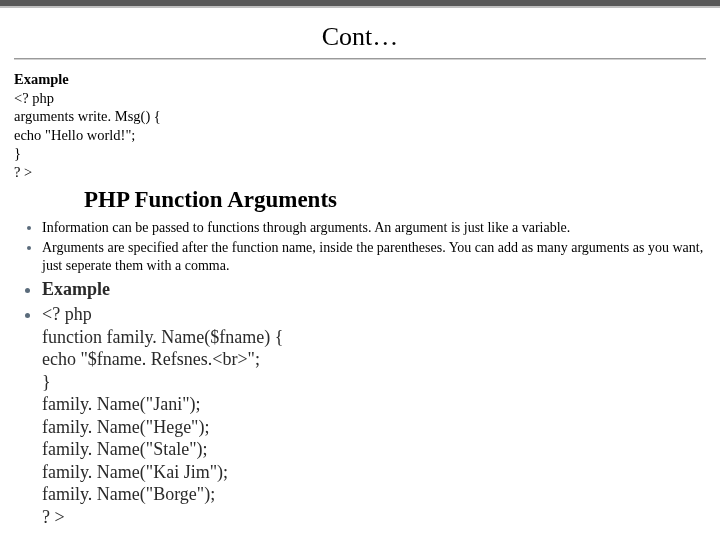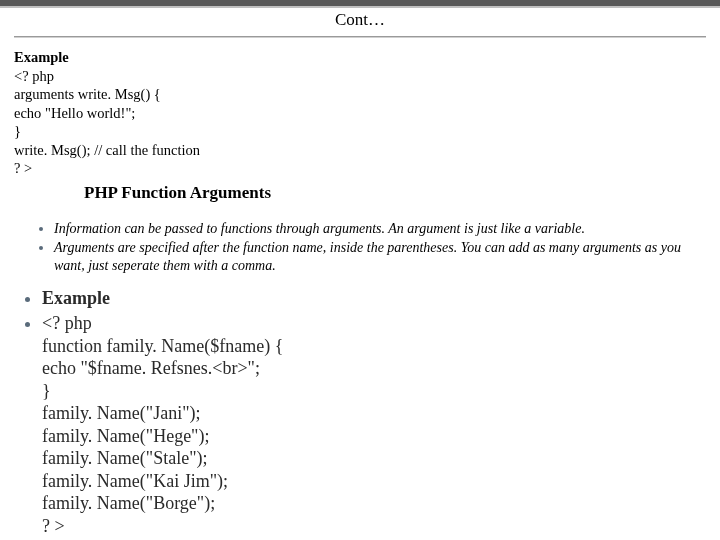--- a/index.html
+++ b/index.html
@@ -13,50 +13,49 @@
     overflow: hidden;
   }
   .top-border {
     width: 720px;
     height: 6px;
     background: #595959;
     border-bottom: 2px solid #c0c0c0;
   }
   .title {
     text-align: center;
-    font-size: 17px;
-    padding-top: 2px;
+    font-size: 26px;
+    padding-top: 14px;
     padding-bottom: 6px;
     color: #000;
   }
   .title-rule {
     margin: 0 14px 6px 14px;
     border: none;
     border-top: 1.5px solid #9a9a9a;
     border-bottom: 1px solid #d0d0d0;
     height: 0;
   }
   .content {
     padding: 4px 14px 0 14px;
     font-size: 14.5px;
     line-height: 1.28;
   }
   .ex-label {
     font-weight: bold;
   }
   .subheading {
     font-weight: bold;
-    font-size: 17px;
+    font-size: 23px;
     padding: 4px 0 4px 70px;
   }
   ul.bul {
     list-style: disc;
-    margin: 12px;
+    margin: 0;
     padding-left: 28px;
-    font-style: italic;
   }
   ul.bul > li {
     margin: 0 0 2px 0;
     font-size: 14px;
   }
   ul.big {
     list-style: disc;
     margin: 4px 0 0 0;
     padding-left: 28px;
   }
@@ -89,21 +88,20 @@
 <hr class="title-rule">
 
 <div class="content">
 
   <div class="ex-label">Example</div>
   <div>
     <div>&lt;? php</div>
     <div>arguments write. Msg() {</div>
     <div>  echo "Hello world!";</div>
     <div>}</div>
-    <div>write. Msg(); // call the function</div>
     <div>? &gt;</div>
   </div>
 
   <div class="subheading">PHP Function Arguments</div>
 
   <ul class="bul">
     <li>Information can be passed to functions through arguments. An argument is just like a variable.</li>
     <li>Arguments are specified after the function name, inside the parentheses. You can add as many arguments as you want, just seperate them with a comma.</li>
   </ul>
 

